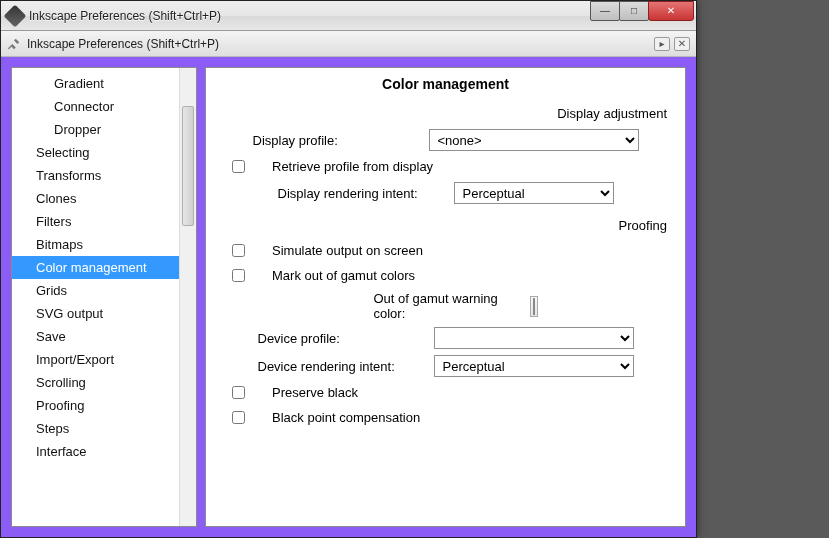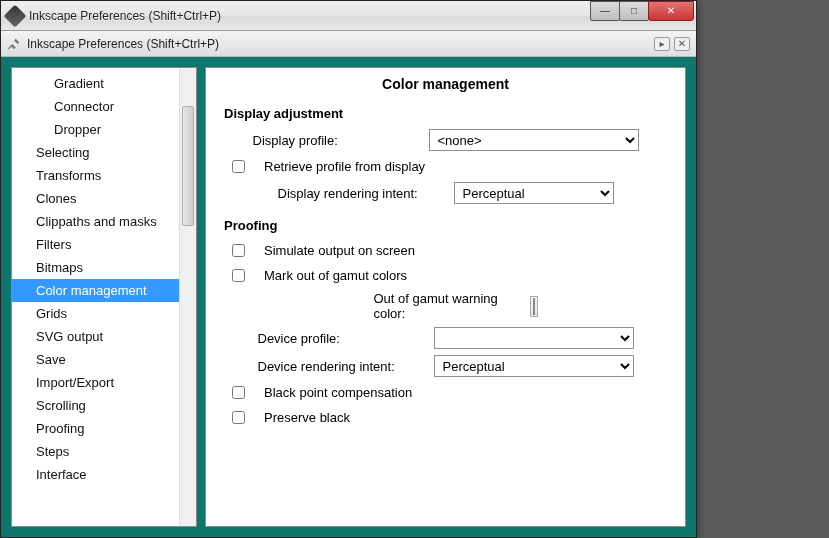--- a/index.html
+++ b/index.html
@@ -51,21 +51,21 @@
   .inner-controls { display:flex; gap:4px;}
   .inner-btn {
     width:16px; height:14px; border:1px solid #9a9a9a; border-radius:2px;
     display:flex; align-items:center; justify-content:center;
     font-size:10px; color:#555; background:#f0f0f0;
   }
   
   .dialog-body {
     position:absolute; top:56px; left:0; right:0; bottom:0;
     padding: 10px; display:flex; gap:8px;
-    background:#0f766e;
+    background:#8b5cf6;
   }
   .sidebar {
     width: 186px; background:#fff; border:1px solid #8a8a8a;
     overflow:hidden; position:relative;
   }
   .sidebar-scroll { position:absolute; right:0; top:0; bottom:0; width:17px;
     background:#f0f0f0; border-left:1px solid #dcdcdc;}
   .sidebar-thumb { position:absolute; left:2px; right:2px; top:38px; height:120px;
     background:linear-gradient(to right,#e6e6e6,#cfcfcf); border:1px solid #b0b0b0; border-radius:2px;}
   .tree { padding: 4px 0; margin-right:17px;}
@@ -75,26 +75,26 @@
   }
   .tree-item.level2 { padding-left: 42px; }
   .tree-item.selected { background:#3399ff; color:#fff; }
   .content {
     flex:1; background:#fff; border:1px solid #8a8a8a;
     padding: 8px 18px; position:relative; overflow:hidden;
   }
   .content h2 {
     margin:0 0 14px 0; text-align:center; font-size:14px; font-weight:bold;
   }
-  .section-head { font-weight:bold; margin: 6px 0 8px 0; }
+  .section-head { font-weight:normal; margin: 6px 0 8px 0; text-align: right; }
   .row { display:flex; align-items:center; margin: 6px 0; min-height:22px;justify-content:center;}
   .row .lbl { width: 176px; }
   .row .lbl.indent { padding-left: 20px; }
   .chk {
-    display:flex; align-items:center; gap:16px; margin: 6px 0 6px 4px;
+    display:flex; align-items:center; gap:24px; margin: 6px 0 6px 4px;
   }
   .chk input { width:13px; height:13px; }
   select, .combo {
     height: 22px; border:1px solid #8f8f8f; background:#fff;
     font-size:13px; padding:1px 4px;
   }
   .combo-wide { width: 210px; }
   .combo-mid  { width: 160px; }
   .combo-mid2 { width: 200px; }
   .color-swatch {
@@ -132,21 +132,20 @@
   <div class="dialog-body">
 
     <div class="sidebar">
       <div class="tree" id="tree">
           <div class="tree-item level2">Gradient</div>
           <div class="tree-item level2">Connector</div>
           <div class="tree-item level2">Dropper</div>
           <div class="tree-item">Selecting</div>
           <div class="tree-item">Transforms</div>
           <div class="tree-item">Clones</div>
-          <div class="tree-item">Clippaths and masks</div>
           <div class="tree-item">Filters</div>
           <div class="tree-item">Bitmaps</div>
           <div class="tree-item selected">Color management</div>
           <div class="tree-item">Grids</div>
           <div class="tree-item">SVG output</div>
           <div class="tree-item">Save</div>
           <div class="tree-item">Import/Export</div>
           <div class="tree-item">Scrolling</div>
           <div class="tree-item">Proofing</div>
           <div class="tree-item">Steps</div>
@@ -209,23 +208,23 @@
 
       <div class="row">
         <span class="lbl">Device rendering intent:</span>
         <select class="combo combo-mid2">
           <option>Perceptual</option>
         </select>
       </div>
 
       <label class="chk">
         <input type="checkbox" style="">
+        <span>Preserve black</span>
+      </label>
+
+      <label class="chk">
+        <input type="checkbox" style="">
         <span>Black point compensation</span>
-      </label>
-
-      <label class="chk">
-        <input type="checkbox" style="">
-        <span>Preserve black</span>
       </label>
 
     </div>
   </div>
 </div>
 
 </body></html>

